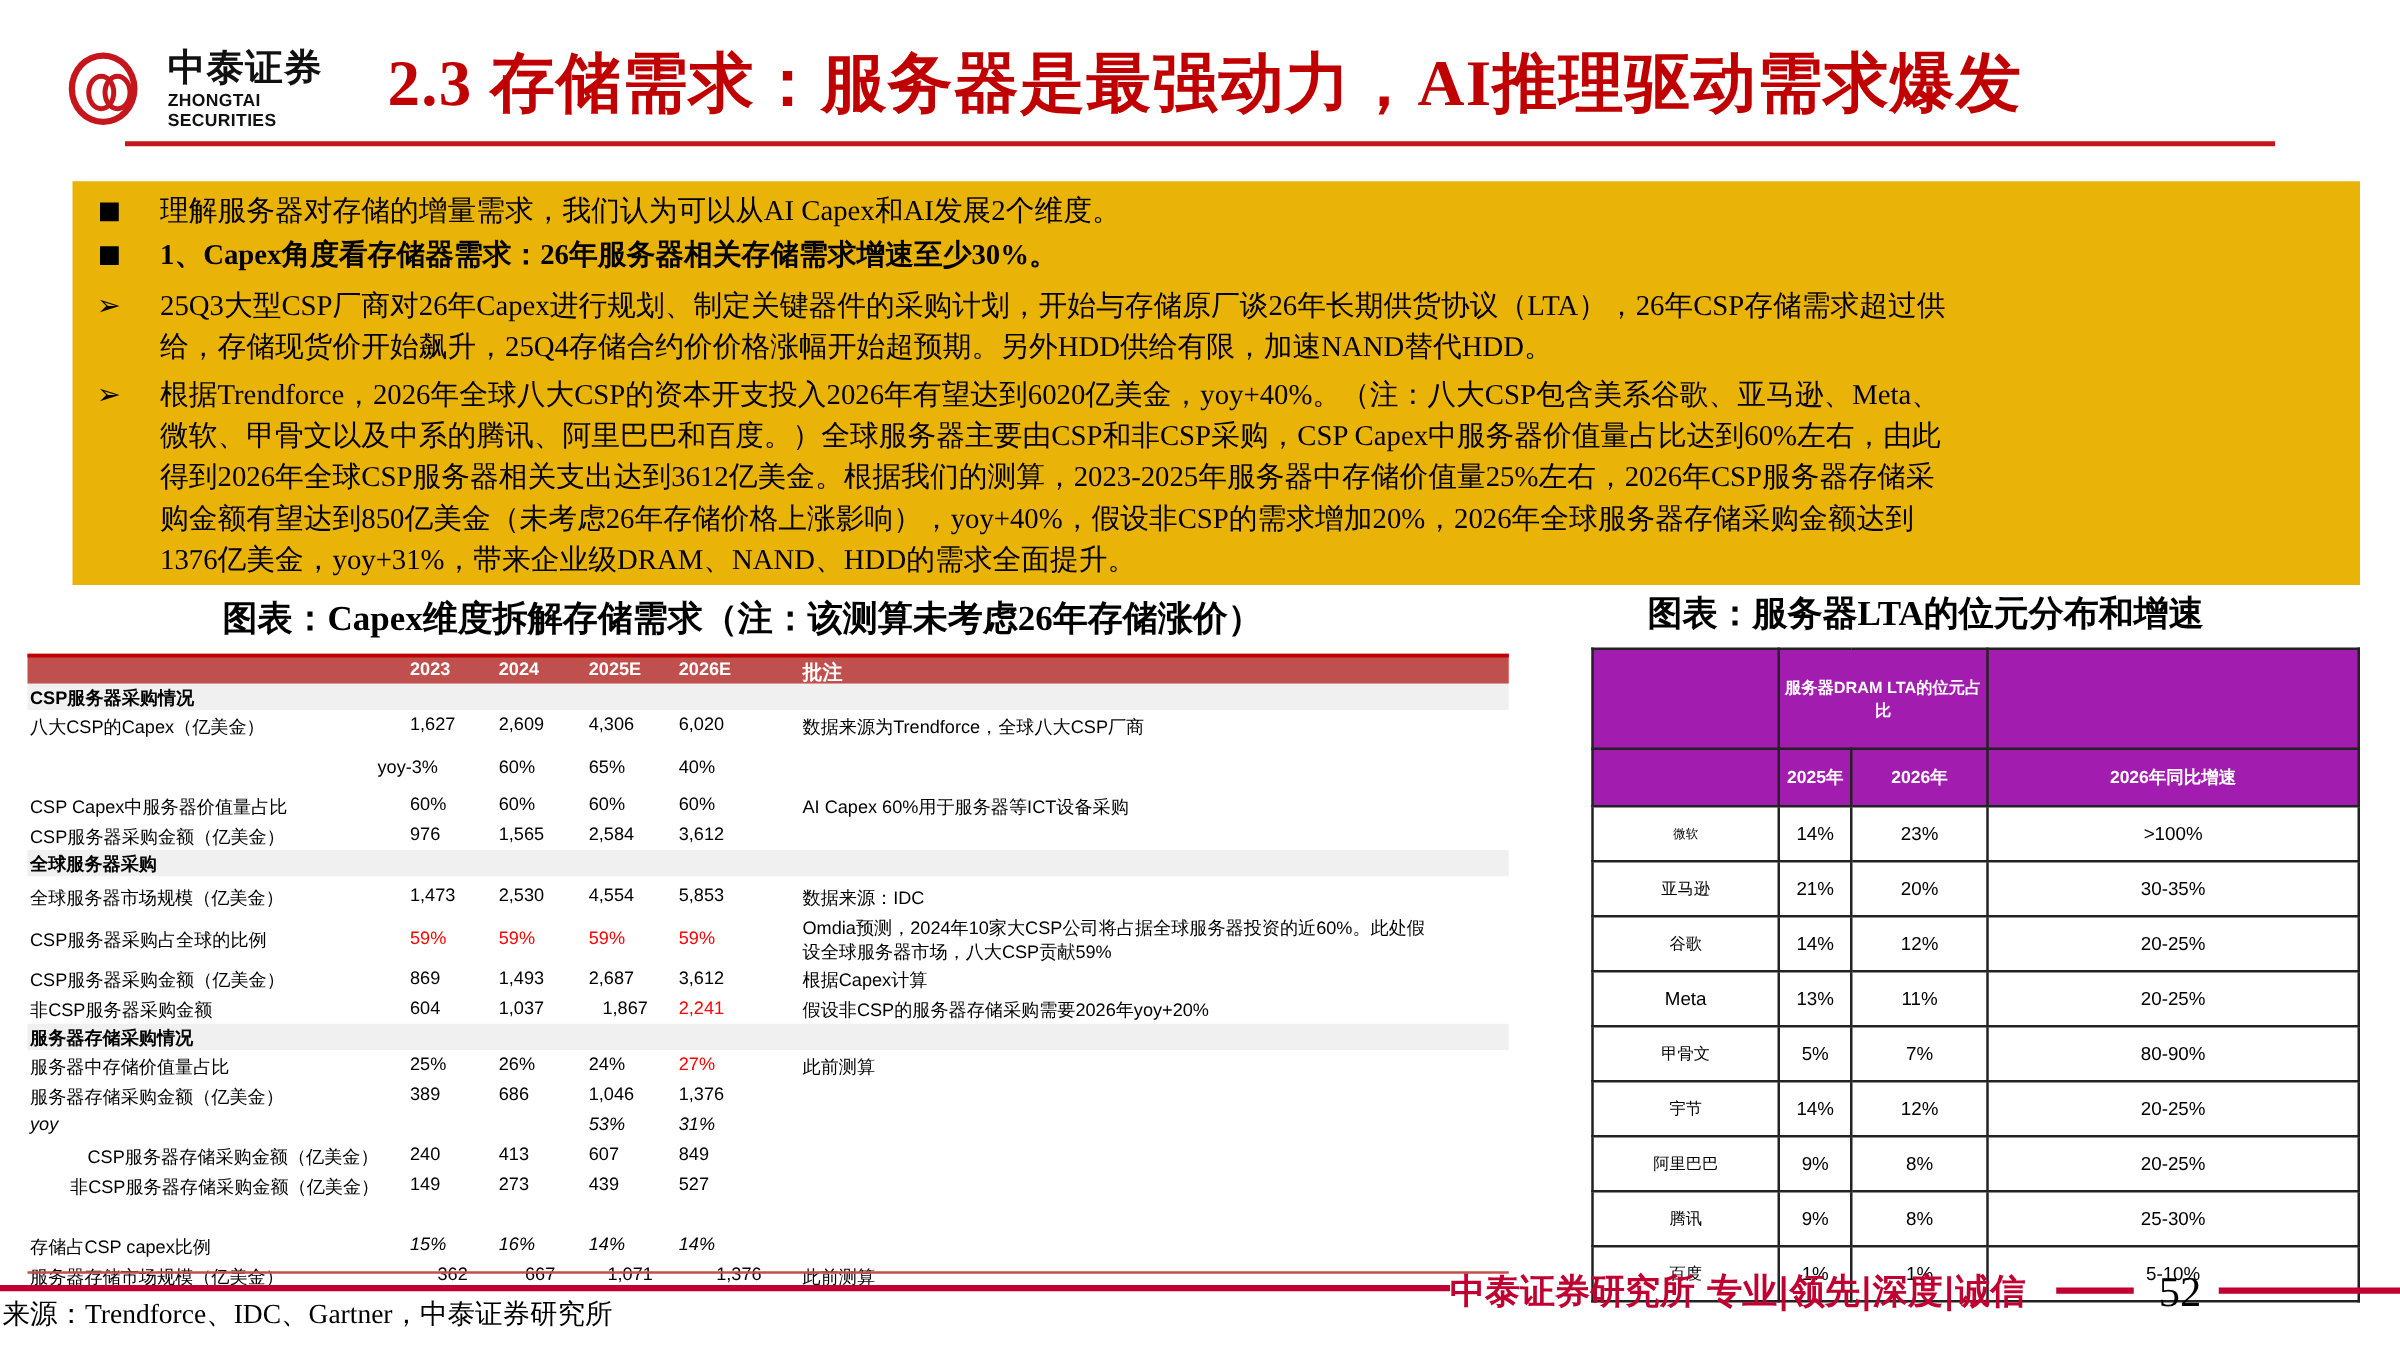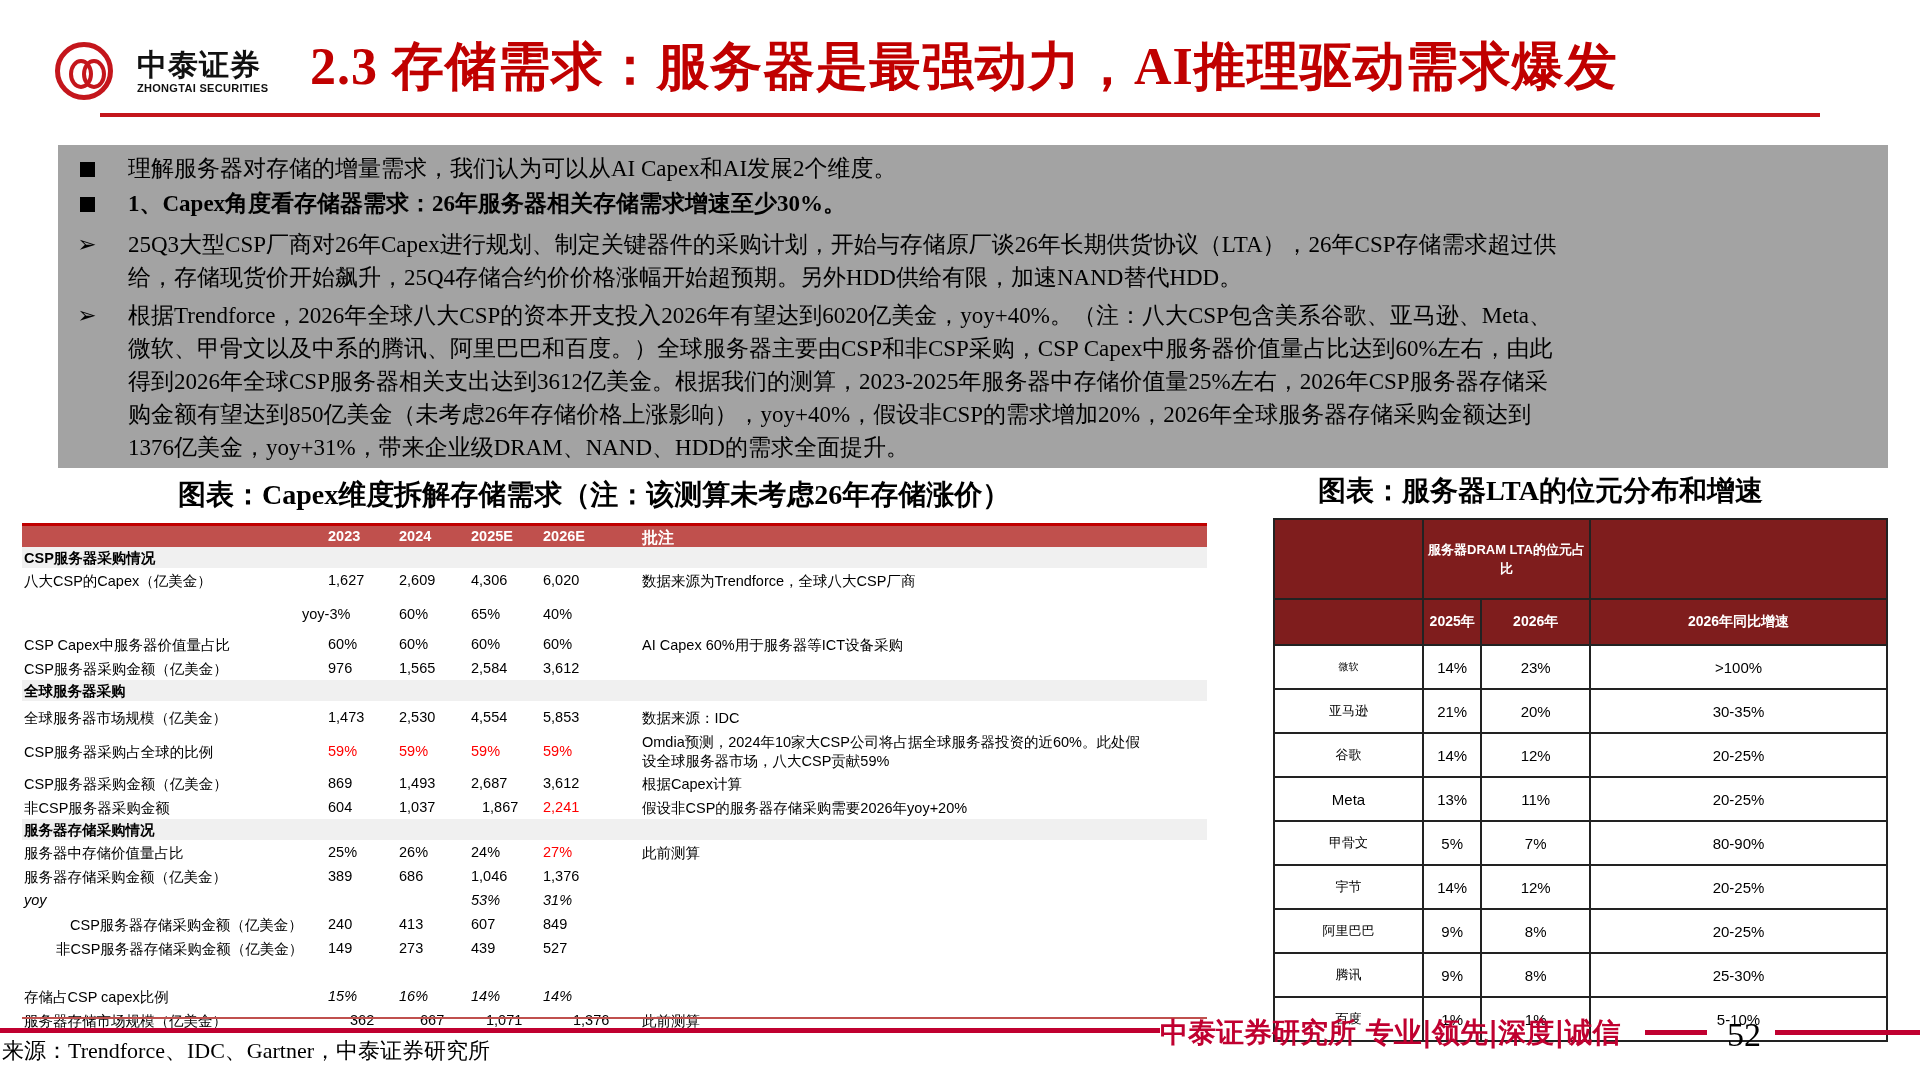--- a/index.html
+++ b/index.html
@@ -5,25 +5,25 @@
   html,body{margin:0;padding:0;}
   body{width:1920px;height:1080px;position:relative;background:#ffffff;overflow:hidden;font-family:"Liberation Serif","DejaVu Serif",serif;color:#000;}
   .abs{position:absolute;}
   
   .logo{left:55px;top:40px;width:235px;height:62px;display:flex;align-items:center;}
   .logo-mark{width:58px;height:58px;border-radius:50%;border:5px solid #c4161c;box-sizing:border-box;position:relative;}
   .logo-mark:before{content:"";position:absolute;left:9px;top:12px;width:16px;height:22px;border:4px solid #c4161c;border-radius:50%;}
   .logo-mark:after{content:"";position:absolute;left:22px;top:12px;width:16px;height:22px;border:4px solid #c4161c;border-radius:50%;}
   .logo-text{margin-left:24px;display:flex;flex-direction:column;}
   .logo-cn{font-family:"DejaVu Sans",sans-serif;font-weight:bold;font-size:30px;letter-spacing:1px;line-height:34px;color:#111;}
-  .logo-en{font-family:"Liberation Sans",sans-serif;font-weight:bold;font-size:11px;letter-spacing:0.3px;color:#111;}
+  .logo-en{font-family:"Liberation Sans",sans-serif;font-weight:bold;font-size:14px;letter-spacing:0.3px;color:#111;}
   .page-title{left:310px;top:32px;font-size:52px;font-weight:bold;color:#c00000;white-space:nowrap;letter-spacing:1px;}
   .title-rule{left:100px;top:113px;width:1720px;height:4px;background:#c4161c;}
   
-  .summary{left:58px;top:145px;width:1830px;height:323px;background:#a3a3a3;}
+  .summary{left:58px;top:145px;width:1830px;height:323px;background:#eab308;}
   .bullet-row{position:absolute;left:0;font-size:23px;line-height:33px;white-space:nowrap;}
   .bullet-mark{position:absolute;left:18px;width:22px;text-align:center;}
   .bullet-sq{display:inline-block;width:15px;height:15px;background:#000;margin-top:10px;}
   .bullet-text{position:absolute;left:70px;}
   .bold{font-weight:bold;}
   
   .chart-title{font-size:28px;font-weight:bold;white-space:nowrap;}
   
   .ltable{left:22px;top:523px;width:1185px;font-family:"Liberation Sans","DejaVu Sans",sans-serif;font-size:14.5px;}
   .lt-row{position:relative;height:24px;}
@@ -31,21 +31,21 @@
   .lt-head{background:#c0504d;color:#fff;font-weight:bold;border-top:3px solid #c00000;height:21px;}
   .lt-head span{top:2px;}
   .lt-sect{background:#f0f0f0;font-weight:bold;height:21px;}
   .lt-sect span{top:2px;}
   .red{color:#ff0000;}
   .ital{font-style:italic;}
   .lt-bottom{left:22px;top:1017px;width:1185px;height:2px;background:#c0504d;}
   
   .rtable{left:1273px;top:518px;border-collapse:collapse;font-family:"Liberation Sans","DejaVu Sans",sans-serif;font-size:15px;}
   .rtable td{border:2px solid #222;text-align:center;padding:0;}
-  .rtable .rh{background:#7f1d1d;color:#fff;font-weight:bold;font-size:14px;}
+  .rtable .rh{background:#a21caf;color:#fff;font-weight:bold;font-size:14px;}
   
   .bottom-rule{left:0;top:1028px;width:1160px;height:5px;background:#c00030;}
   .footer-slogan{left:1160px;top:1014px;font-family:"DejaVu Sans",sans-serif;font-size:28px;color:#c00030;white-space:nowrap;font-weight:bold;}
   .foot-dash1{left:1645px;top:1030px;width:62px;height:5px;background:#c00030;}
   .foot-dash2{left:1775px;top:1030px;width:145px;height:5px;background:#c00030;}
   .page-num{left:1727px;top:1016px;font-size:34px;}
   .source{left:2px;top:1036px;font-size:22px;white-space:nowrap;}
 </style>
 </head>
 <body>

